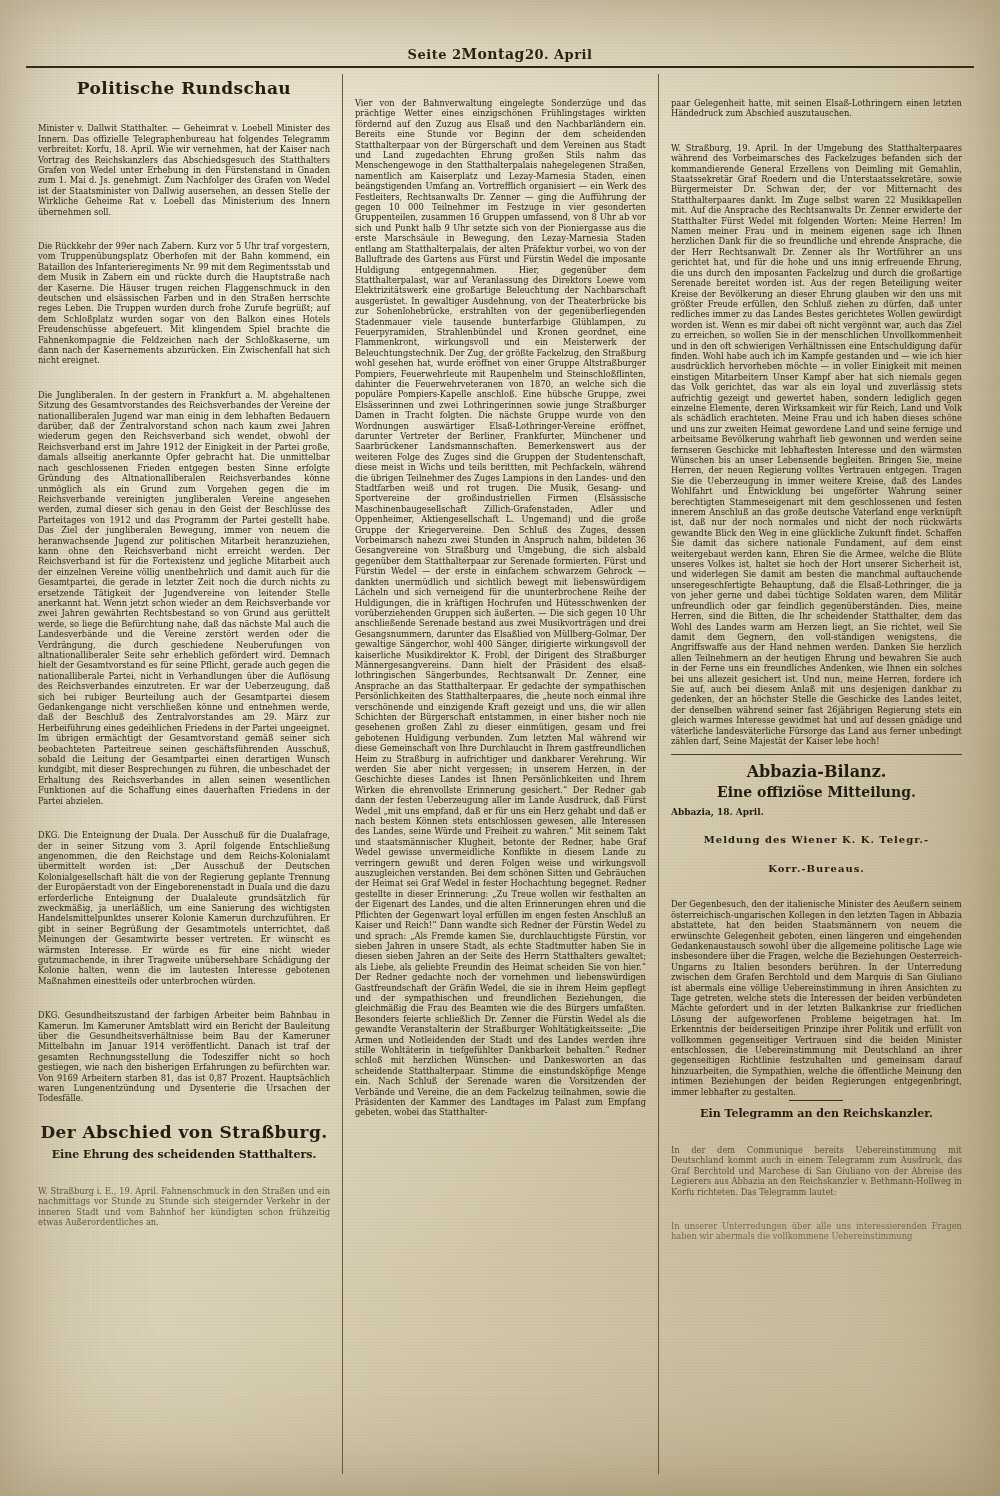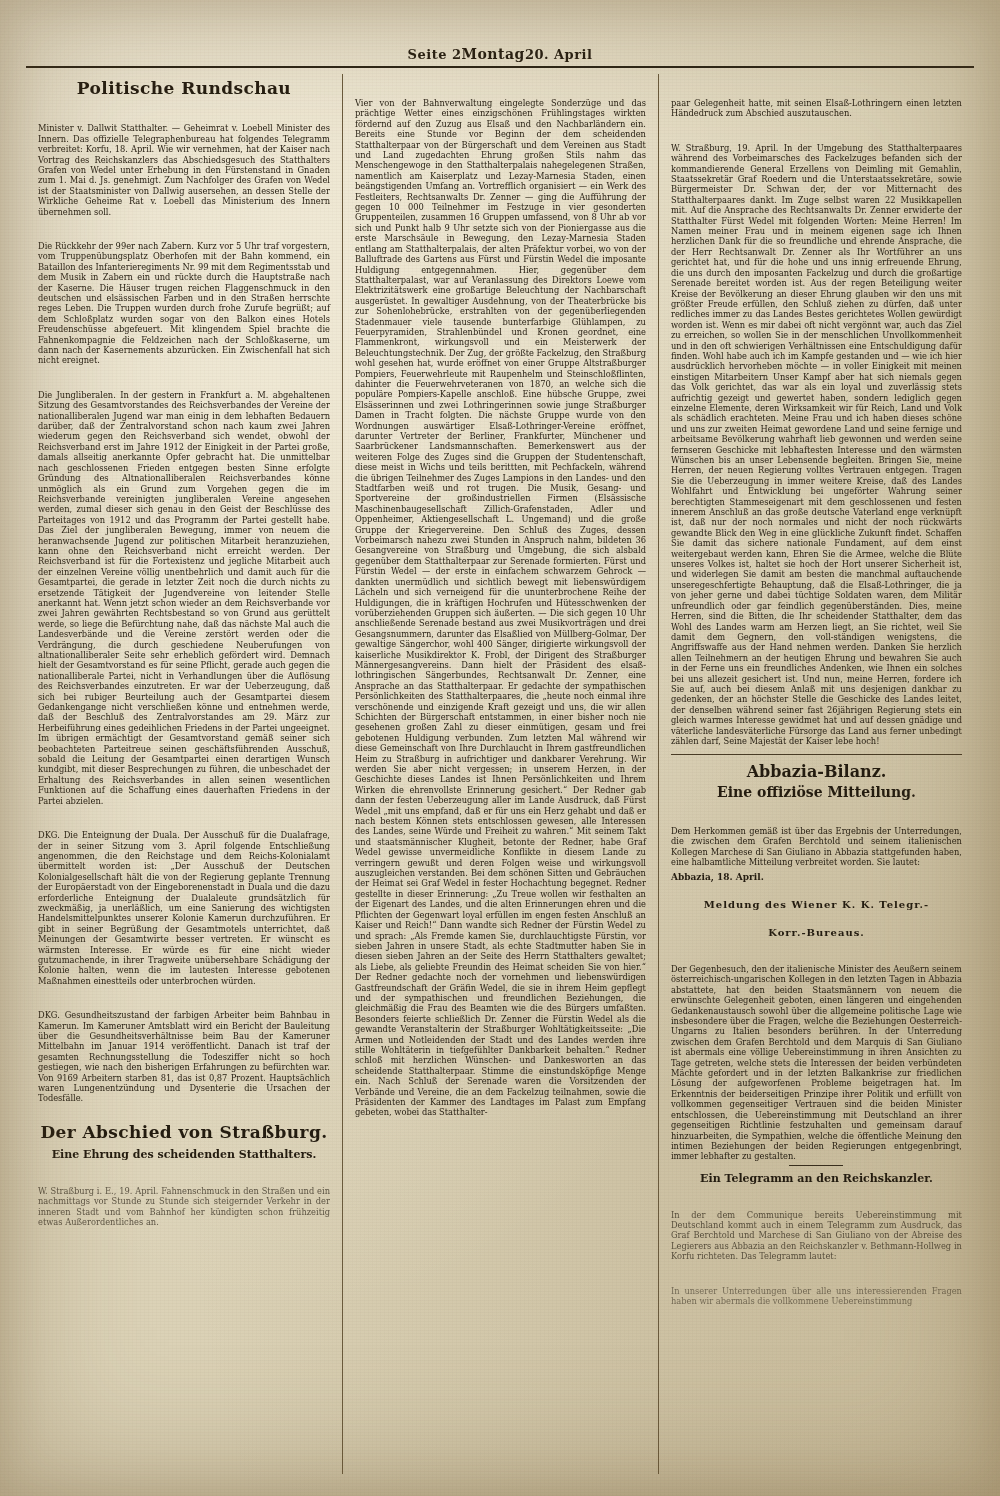--- a/index.html
+++ b/index.html
@@ -194,21 +194,20 @@
     <div class="col">
       <p class="noind">paar Gelegenheit hatte, mit seinen Elsaß-Lothringern einen letzten Händedruck zum Abschied auszutauschen.</p>
       <p class="noind">
         <span class="lead">W. Straßburg, 19. April.</span>
         <span>In der Umgebung des Statthalterpaares während des Vorbeimarsches des Fackelzuges befanden sich der kommandierende General Erzellens von Deimling mit Gemahlin, Staatssekretär Graf Roedern und die Unterstaatssekretäre, sowie Bürgermeister Dr. Schwan der, der vor Mitternacht des Statthalterpaares dankt. Im Zuge selbst waren 22 Musikkapellen mit. Auf die Ansprache des Rechtsanwalts Dr. Zenner erwiderte der Statthalter Fürst Wedel mit folgenden Worten: Meine Herren! Im Namen meiner Frau und in meinem eigenen sage ich Ihnen herzlichen Dank für die so freundliche und ehrende Ansprache, die der Herr Rechtsanwalt Dr. Zenner als Ihr Wortführer an uns gerichtet hat, und für die hohe und uns innig erfreuende Ehrung, die uns durch den imposanten Fackelzug und durch die großartige Serenade bereitet worden ist. Aus der regen Beteiligung weiter Kreise der Bevölkerung an dieser Ehrung glauben wir den uns mit größter Freude erfüllen, den Schluß ziehen zu dürfen, daß unter redliches immer zu das Landes Bestes gerichtetes Wollen gewürdigt worden ist. Wenn es mir dabei oft nicht vergönnt war, auch das Ziel zu erreichen, so wollen Sie in der menschlichen Unvollkommenheit und in den oft schwierigen Verhältnissen eine Entschuldigung dafür finden. Wohl habe auch ich im Kampfe gestanden und — wie ich hier ausdrücklich hervorheben möchte — in voller Einigkeit mit meinen einstigen Mitarbeitern Unser Kampf aber hat sich niemals gegen das Volk gerichtet, das war als ein loyal und zuverlässig stets aufrichtig gezeigt und gewertet haben, sondern lediglich gegen einzelne Elemente, deren Wirksamkeit wir für Reich, Land und Volk als schädlich erachteten. Meine Frau und ich haben dieses schöne und uns zur zweiten Heimat gewordene Land und seine fernige und arbeitsame Bevölkerung wahrhaft lieb gewonnen und werden seine fernseren Geschicke mit lebhaftesten Interesse und den wärmsten Wünschen bis an unser Lebensende begleiten. Bringen Sie, meine Herren, der neuen Regierung volltes Vertrauen entgegen. Tragen Sie die Ueberzeugung in immer weitere Kreise, daß des Landes Wohlfahrt und Entwicklung bei ungeförter Wahrung seiner berechtigten Stammeseigenart mit dem geschlossenen und festen innerem Anschluß an das große deutsche Vaterland enge verknüpft ist, daß nur der noch normales und nicht der noch rückwärts gewandte Blick den Weg in eine glückliche Zukunft findet. Schaffen Sie damit das sichere nationale Fundament, auf dem einst weitergebaut werden kann, Ehren Sie die Armee, welche die Blüte unseres Volkes ist, haltet sie hoch der Hort unserer Sicherheit ist, und widerlegen Sie damit am besten die manchmal auftauchende unseregeschfertigte Behauptung, daß die Elsaß-Lothringer, die ja von jeher gerne und dabei tüchtige Soldaten waren, dem Militär unfreundlich oder gar feindlich gegenüberständen. Dies, meine Herren, sind die Bitten, die Ihr scheidender Statthalter, dem das Wohl des Landes warm am Herzen liegt, an Sie richtet, weil Sie damit dem Gegnern, den voll-ständigen wenigstens, die Angriffswaffe aus der Hand nehmen werden. Danken Sie herzlich allen Teilnehmern an der heutigen Ehrung und bewahren Sie auch in der Ferne uns ein freundliches Andenken, wie Ihnen ein solches bei uns allezeit gesichert ist. Und nun, meine Herren, fordere ich Sie auf, auch bei diesem Anlaß mit uns desjenigen dankbar zu gedenken, der an höchster Stelle die Geschicke des Landes leitet, der denselben während seiner fast 26jährigen Regierung stets ein gleich warmes Interesse gewidmet hat und auf dessen gnädige und väterliche landesväterliche Fürsorge das Land aus ferner unbedingt zählen darf, Seine Majestät der Kaiser lebe hoch!</span>
       </p>
 
       <div class="rule-wide"></div>
       <div class="boxhead">Abbazia-Bilanz.</div>
       <div class="boxsubhead">Eine offiziöse Mitteilung.</div>
-      <p class="noind">Dem Herkommen gemäß ist über das Ergebnis der Unterredungen, die zwischen dem Grafen Berchtold und seinem italienischen Kollegen Marchese di San Giuliano in Abbazia stattgefunden haben, eine halbamtliche Mitteilung verbreitet worden. Sie lautet:</p>
       <div class="datum">Abbazia, 18. April.</div>
       <div class="smallcentre">Meldung des Wiener K. K. Telegr.-</div>
       <div class="smallcentre">Korr.-Bureaus.</div>
       <p class="noind">Der Gegenbesuch, den der italienische Minister des Aeußern seinem österreichisch-ungarischen Kollegen in den letzten Tagen in Abbazia abstattete, hat den beiden Staatsmännern von neuem die erwünschte Gelegenheit geboten, einen längeren und eingehenden Gedankenaustausch sowohl über die allgemeine politische Lage wie insbesondere über die Fragen, welche die Beziehungen Oesterreich-Ungarns zu Italien besonders berühren. In der Unterredung zwischen dem Grafen Berchtold und dem Marquis di San Giuliano ist abermals eine völlige Uebereinstimmung in ihren Ansichten zu Tage getreten, welche stets die Interessen der beiden verbündeten Mächte gefordert und in der letzten Balkankrise zur friedlichen Lösung der aufgeworfenen Probleme beigetragen hat. Im Erkenntnis der beiderseitigen Prinzipe ihrer Politik und erfüllt von vollkommen gegenseitiger Vertrauen sind die beiden Minister entschlossen, die Uebereinstimmung mit Deutschland an ihrer gegenseitigen Richtlinie festzuhalten und gemeinsam darauf hinzuarbeiten, die Sympathien, welche die öffentliche Meinung den intimen Beziehungen der beiden Regierungen entgegenbringt, immer lebhafter zu gestalten.</p>
 
       <div class="rule-short"></div>
       <h3 class="sub">Ein Telegramm an den Reichskanzler.</h3>
       <p class="noind fadebottom">In der dem Communique bereits Uebereinstimmung mit Deutschland kommt auch in einem Telegramm zum Ausdruck, das Graf Berchtold und Marchese di San Giuliano von der Abreise des Legierers aus Abbazia an den Reichskanzler v. Bethmann-Hollweg in Korfu richteten. Das Telegramm lautet:</p>
       <p class="noind fade2">In unserer Unterredungen über alle uns interessierenden Fragen haben wir abermals die vollkommene Uebereinstimmung</p>
     </div>

